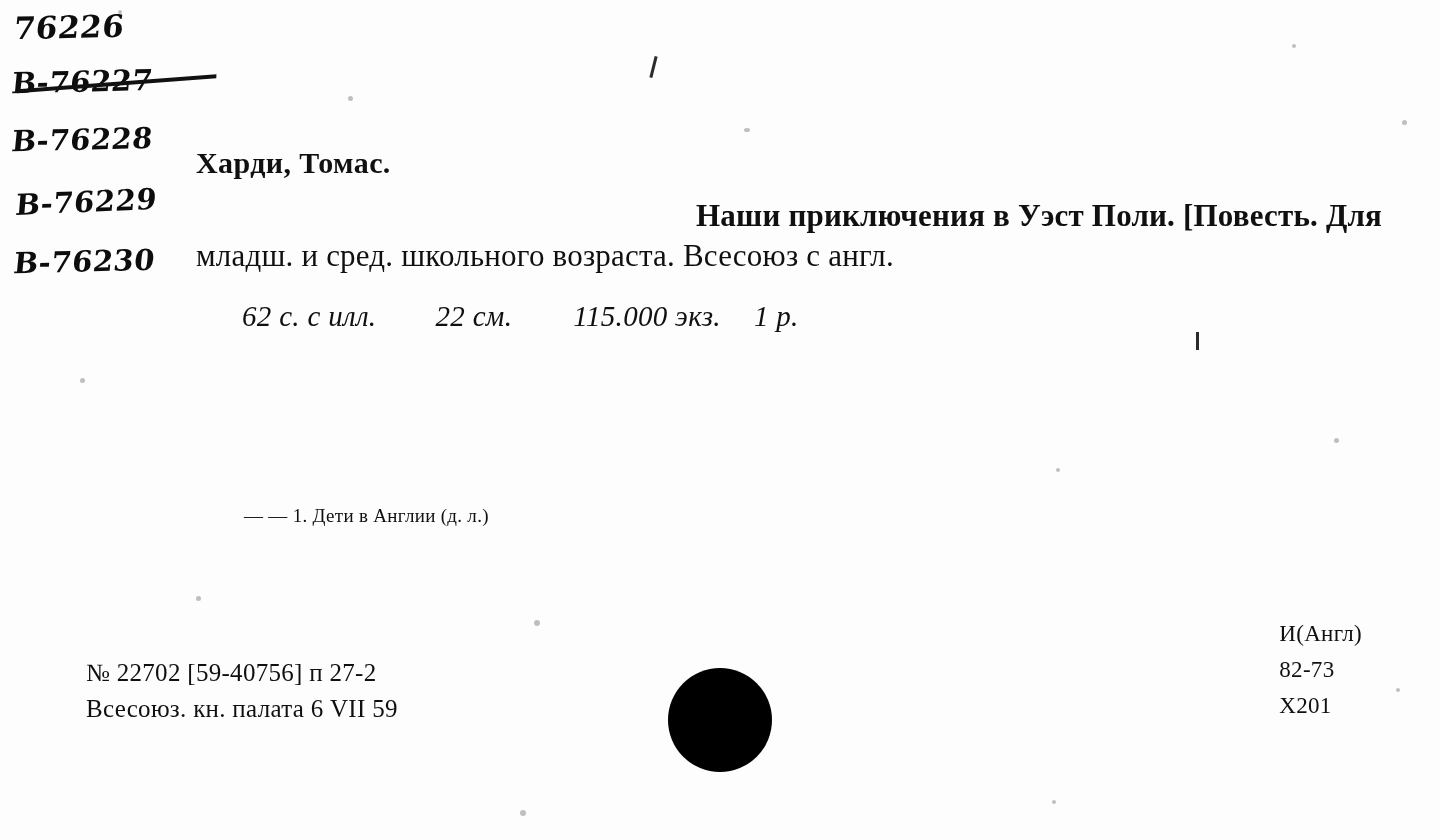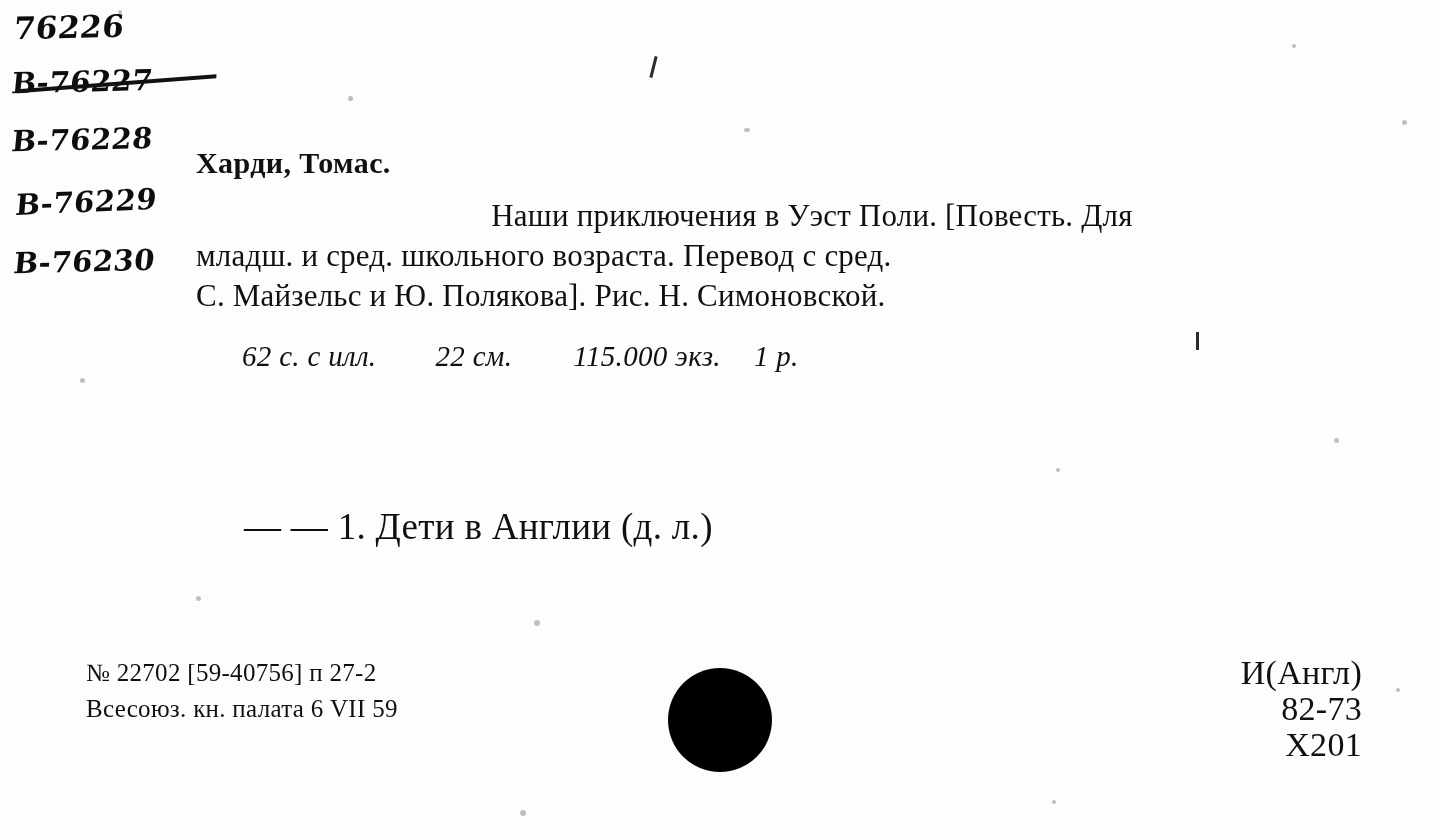--- a/index.html
+++ b/index.html
@@ -78,60 +78,60 @@
   .body-text {
     font-size: 31px;
     line-height: 40px;
     text-align: justify;
     letter-spacing: .2px;
   }
   .body-text .indent { display: inline-block; width: 46px; }
   .body-line { display: block; white-space: nowrap; }
   .body-line.justify {
     display: flex;
-    justify-content: center;
+    justify-content: flex-end;
+    font-weight: bold;
   }
   .collation {
     font-size: 29px;
     margin-top: 24px;
     padding-left: 46px;
     letter-spacing: .3px;
     font-style: italic;
   }
   .collation span { display: inline-block; }
   .gap-a { width: 44px; }
   .gap-b { width: 46px; }
 
   
   .tracing {
     position: absolute;
     left: 244px;
     top: 505px;
-    font-size: 37px;
+    font-size: 19px;
     letter-spacing: .3px;
     white-space: nowrap;
   }
 
   
   .footer-left {
     position: absolute;
     left: 86px;
     top: 655px;
     font-size: 25px;
     line-height: 36px;
     letter-spacing: .3px;
     white-space: nowrap;
   }
   .footer-right {
     position: absolute;
     right: 78px;
-    top: 655px;
-    font-size: 34px;
+    top: 616px;
+    font-size: 23px;
     line-height: 36px;
-    text-align: right;
     letter-spacing: .3px;
     white-space: nowrap;
   }
   .dot {
     position: absolute;
     left: 668px;
     top: 668px;
     width: 104px;
     height: 104px;
     background: #000;
@@ -181,22 +181,21 @@
       <span>В-76230</span>
     </div>
   </div>
 
   <div class="record">
     <div class="author">Харди, Томас.</div>
     <div class="body-text">
       <div class="body-line justify">
         <span style="display:inline-block"><span class="indent"></span><span>Наши приключения в Уэст Поли. [Повесть. Для</span></span>
       </div>
-      <div class="body-line">младш. и сред. школьного возраста. Перевод с сред.</div>
-      <div class="body-line">С. Майзельс и Ю. Полякова]. Рис. Н. Симоновской.</div>
+      <div class="body-line">младш. и сред. школьного возраста. Всесоюз с англ.</div>
     </div>
     <div class="collation">
       <span>62 с. с илл.</span>
       <span class="gap-a"></span>
       <span>22 см.</span>
       <span class="gap-b"></span>
       <span>115.000 экз.</span>
       <span style="display:inline-block;width:18px;"></span>
       <span>1 р.</span>
     </div>

